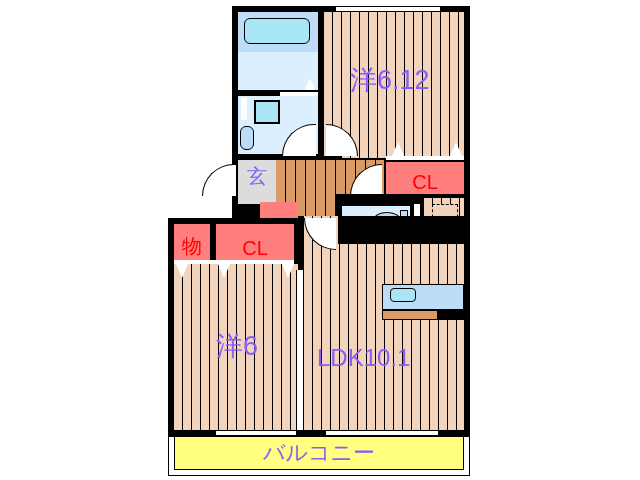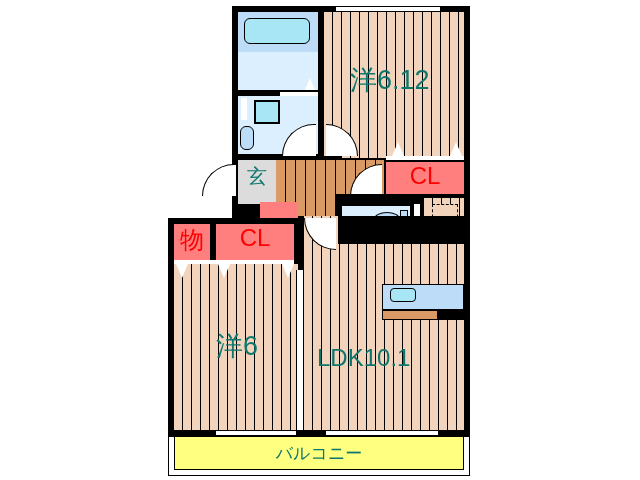--- a/index.html
+++ b/index.html
@@ -1,22 +1,22 @@
 <!DOCTYPE html>
 <html><head>
 <meta charset="utf-8">
 <style>
 *{box-sizing:border-box;margin:0;padding:0}
 body{width:640px;height:480px;background:#fff;position:relative;overflow:hidden;font-family:"Liberation Sans",sans-serif}
 .abs{position:absolute}
 .wall{position:absolute;background:#000}
 .floor{position:absolute;background-color:#f2d4bc;background-image:repeating-linear-gradient(90deg,transparent 0,transparent 8px,#000 8px,#000 9px)}
 .hall{position:absolute;background-color:#d99a66;background-image:repeating-linear-gradient(90deg,transparent 0,transparent 9px,#000 9px,#000 10px)}
-.cl{position:absolute;background:#ff7f7f;display:flex;align-items:flex-start;justify-content:center;color:#f00;font-size:24px}
-.lbl{position:absolute;color:#0f766e;white-space:nowrap}
+.cl{position:absolute;background:#ff7f7f;display:flex;align-items:flex-end;justify-content:center;color:#f00;font-size:20px}
+.lbl{position:absolute;color:#8b5cf6;white-space:nowrap}
 .door{position:absolute;border:1px solid #000;background:#fff}
 .tri{position:absolute;width:0;height:0;border-left:6px solid transparent;border-right:6px solid transparent;border-top:14px solid #fff}
 .win{position:absolute;background:#fff;border-top:1px solid #000;border-bottom:1px solid #000}
 </style>
 </head>
 <body>
 
 <div class="wall" style="left:232px;top:6px;width:92px;height:156px"></div>
 <div class="abs" style="left:238px;top:12px;width:80px;height:78px;background:#dcefff"></div>
 <div class="abs" style="left:238px;top:12px;width:80px;height:40px;background:#bcdcf8"></div>
@@ -80,14 +80,14 @@
 <div class="floor" style="left:174px;top:264px;width:124px;height:166px"></div>
 <div class="tri" style="left:176px;top:264px"></div>
 <div class="tri" style="left:218px;top:264px"></div>
 <div class="tri" style="left:282px;top:264px"></div>
 <div class="abs" style="left:296px;top:270px;width:8px;height:160px;background:#fff;border-left:1px solid #000;border-right:1px solid #000"></div>
 <div class="lbl" style="left:216px;top:328px;font-size:27px">洋6</div>
 <div class="win" style="left:216px;top:430px;width:80px;height:6px"></div>
 
 <div class="abs" style="left:168px;top:436px;width:302px;height:40px;border:1px solid #000;background:#fff"></div>
 <div class="abs" style="left:174px;top:436px;width:290px;height:34px;background:#ffff80;border:1px solid #000;display:flex;align-items:center;justify-content:center">
-  <span class="lbl" style="position:static;font-size:17px">バルコニー</span>
+  <span class="lbl" style="position:static;font-size:22px">バルコニー</span>
 </div>
 
 </body></html>

